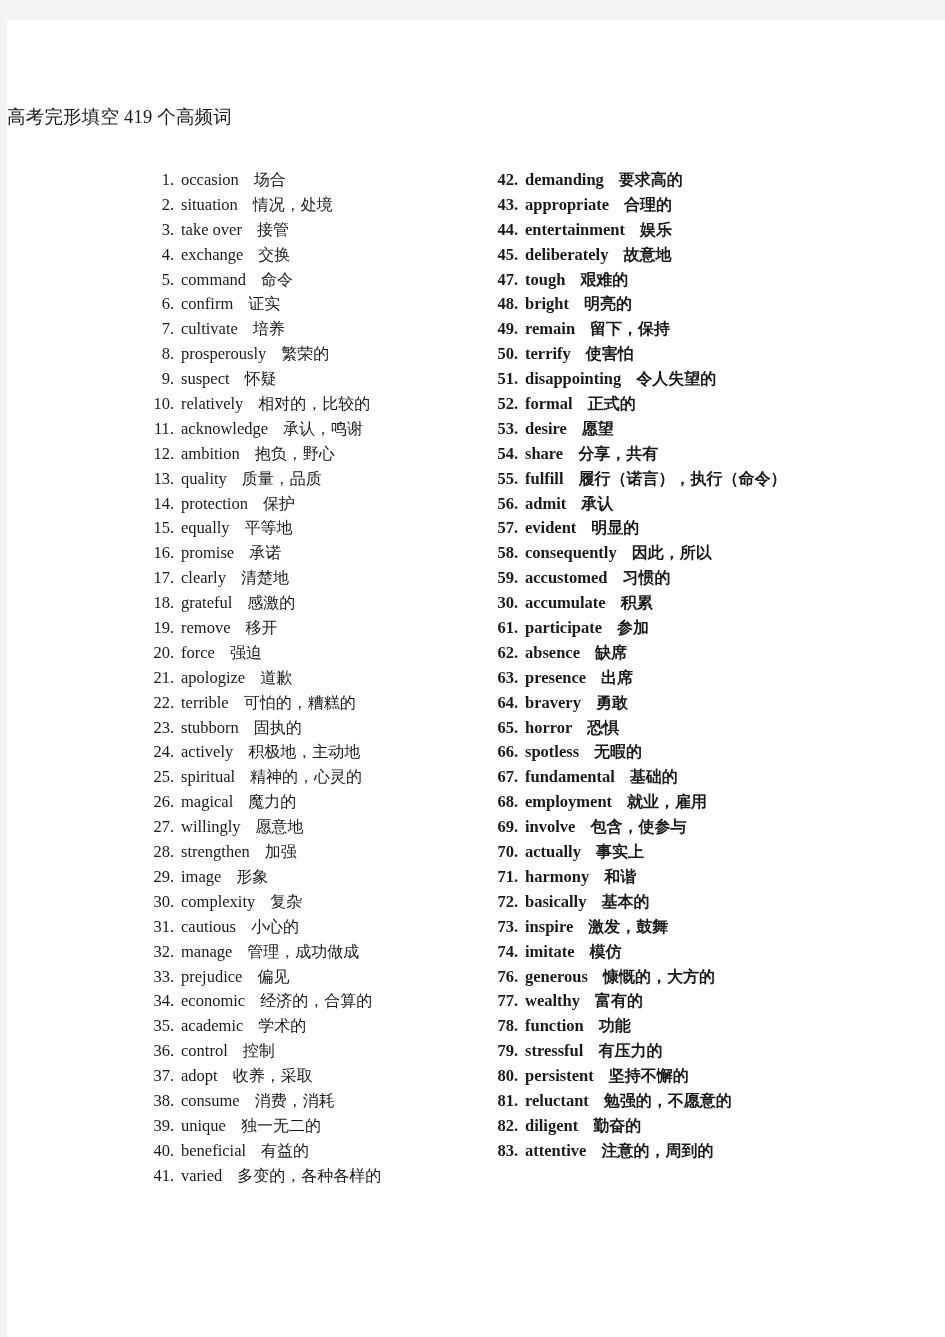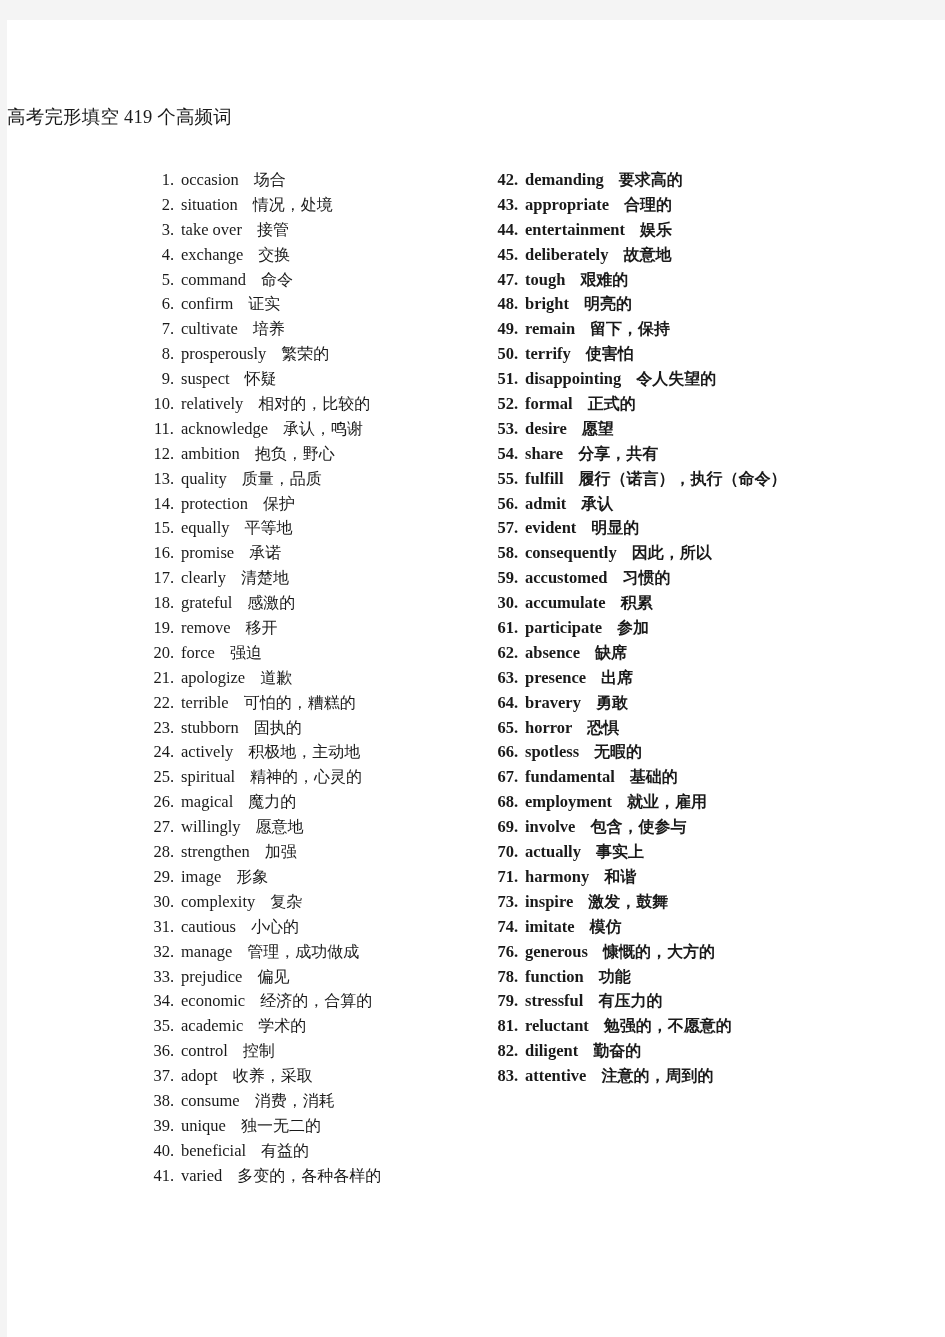--- a/index.html
+++ b/index.html
@@ -427,45 +427,60 @@
           <span class="entry-num">70.</span>
           <span class="entry-word">actually</span>
           <span class="entry-meaning">事实上</span>
         </div>
         <div class="entry">
           <span class="entry-num">71.</span>
           <span class="entry-word">harmony</span>
           <span class="entry-meaning">和谐</span>
         </div>
         <div class="entry">
+          <span class="entry-num">72.</span>
+          <span class="entry-word">basically</span>
+          <span class="entry-meaning">基本的</span>
+        </div>
+        <div class="entry">
           <span class="entry-num">73.</span>
           <span class="entry-word">inspire</span>
           <span class="entry-meaning">激发，鼓舞</span>
         </div>
         <div class="entry">
           <span class="entry-num">74.</span>
           <span class="entry-word">imitate</span>
           <span class="entry-meaning">模仿</span>
         </div>
         <div class="entry">
           <span class="entry-num">76.</span>
           <span class="entry-word">generous</span>
           <span class="entry-meaning">慷慨的，大方的</span>
         </div>
         <div class="entry">
+          <span class="entry-num">77.</span>
+          <span class="entry-word">wealthy</span>
+          <span class="entry-meaning">富有的</span>
+        </div>
+        <div class="entry">
           <span class="entry-num">78.</span>
           <span class="entry-word">function</span>
           <span class="entry-meaning">功能</span>
         </div>
         <div class="entry">
           <span class="entry-num">79.</span>
           <span class="entry-word">stressful</span>
           <span class="entry-meaning">有压力的</span>
         </div>
         <div class="entry">
+          <span class="entry-num">80.</span>
+          <span class="entry-word">persistent</span>
+          <span class="entry-meaning">坚持不懈的</span>
+        </div>
+        <div class="entry">
           <span class="entry-num">81.</span>
           <span class="entry-word">reluctant</span>
           <span class="entry-meaning">勉强的，不愿意的</span>
         </div>
         <div class="entry">
           <span class="entry-num">82.</span>
           <span class="entry-word">diligent</span>
           <span class="entry-meaning">勤奋的</span>
         </div>
         <div class="entry">

